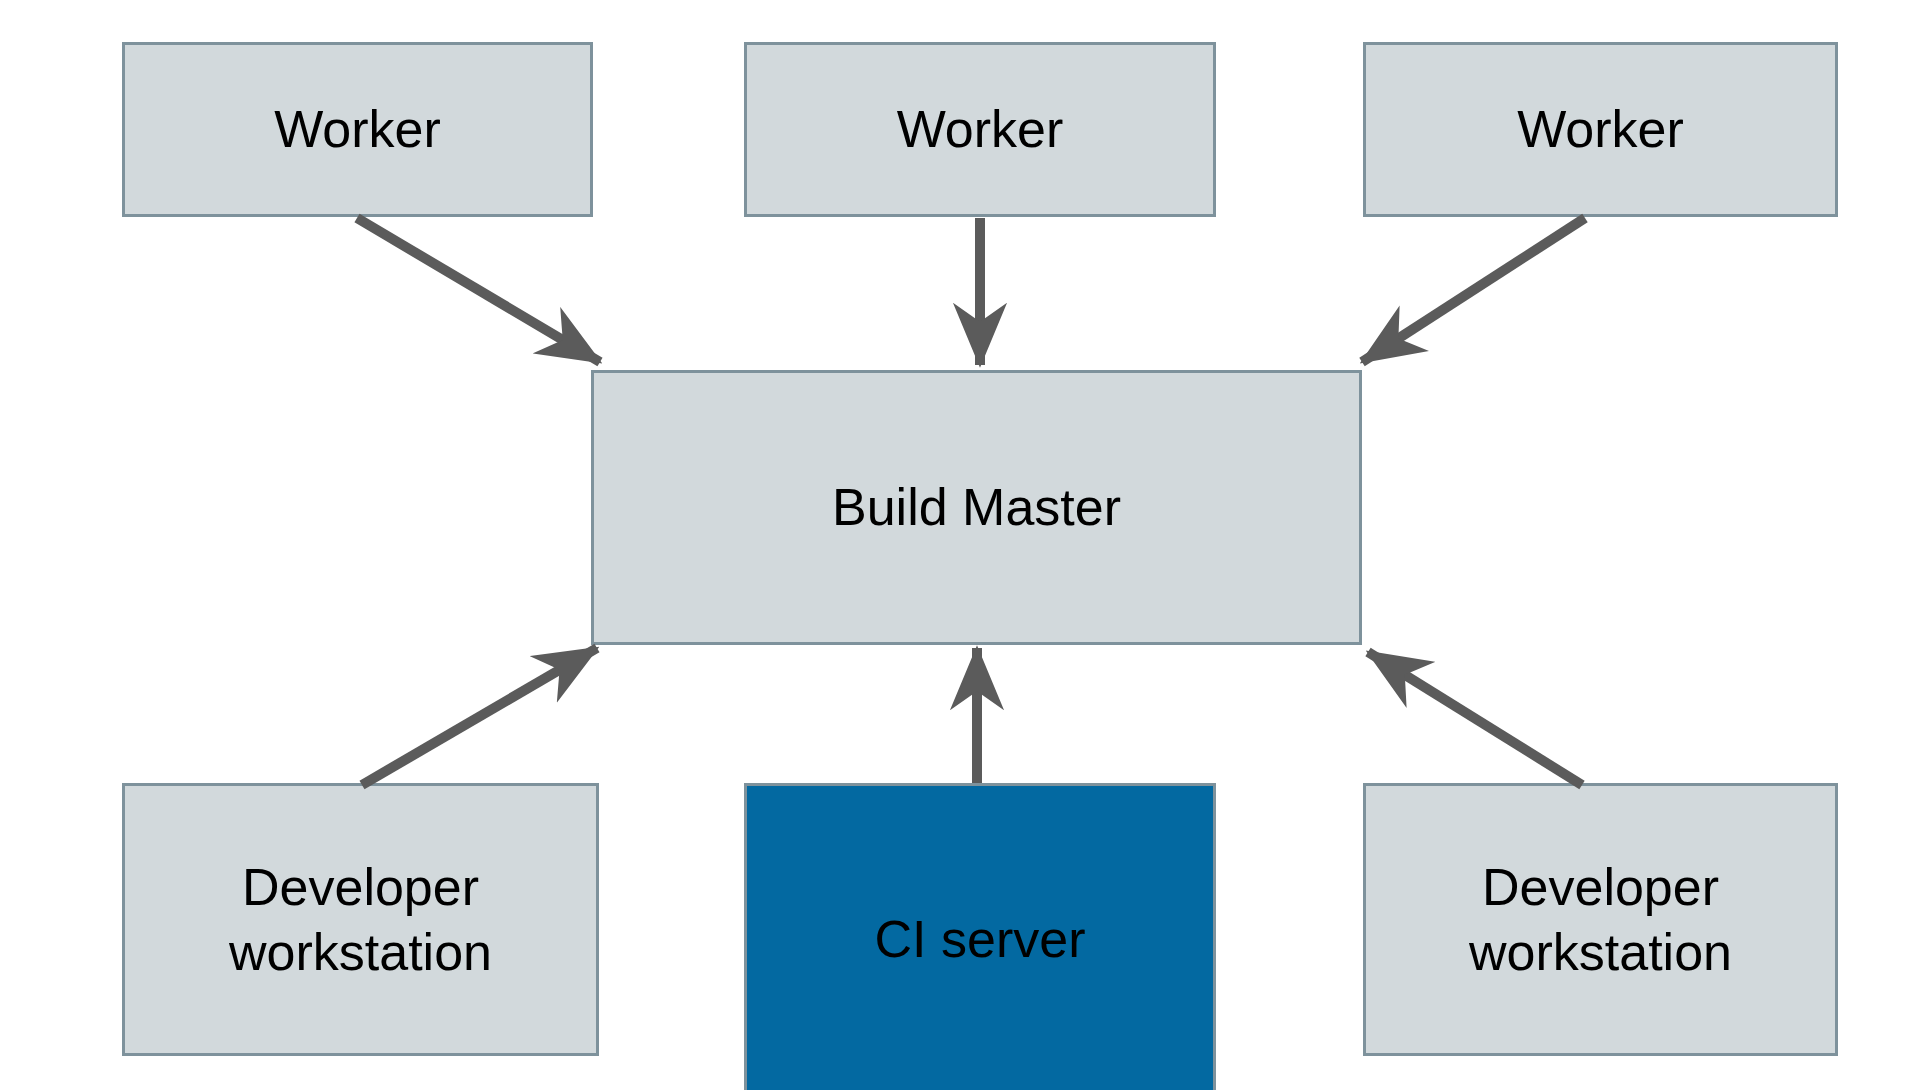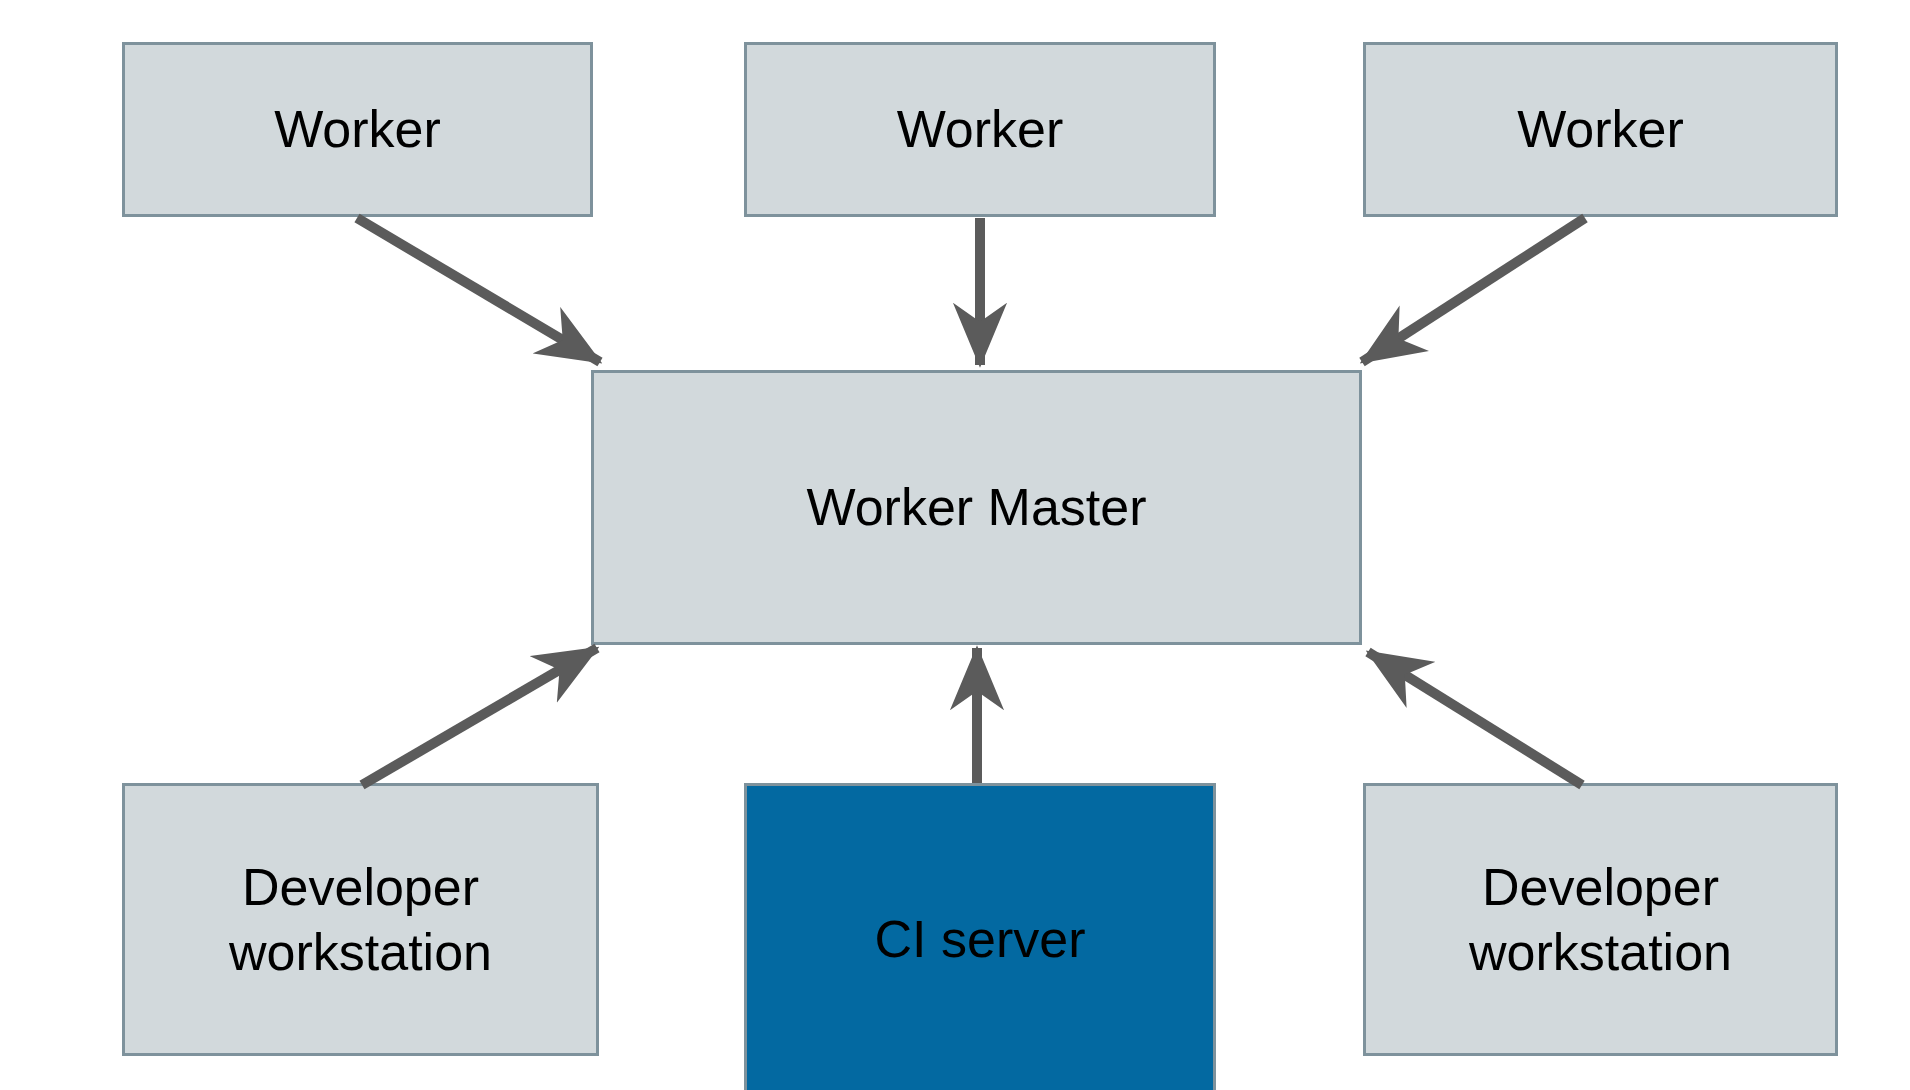--- a/index.html
+++ b/index.html
@@ -49,21 +49,21 @@
   <div class="node" style="left: 122px; top: 42px; width: 471px; height: 175px; background: rgb(210, 217, 220); border-color: rgb(126, 146, 156); color: rgb(0, 0, 0);">
       <span class="label">Worker</span>
     </div>
     <div class="node" style="left: 744px; top: 42px; width: 472px; height: 175px; background: rgb(210, 217, 220); border-color: rgb(126, 146, 156); color: rgb(0, 0, 0);">
       <span class="label">Worker</span>
     </div>
     <div class="node" style="left: 1363px; top: 42px; width: 475px; height: 175px; background: rgb(210, 217, 220); border-color: rgb(126, 146, 156); color: rgb(0, 0, 0);">
       <span class="label">Worker</span>
     </div>
     <div class="node" style="left: 591px; top: 370px; width: 771px; height: 275px; background: rgb(210, 217, 220); border-color: rgb(126, 146, 156); color: rgb(0, 0, 0);">
-      <span class="label">Worker Master</span>
+      <span class="label">Build Master</span>
     </div>
     <div class="node" style="left: 122px; top: 783px; width: 477px; height: 273px; background: rgb(210, 217, 220); border-color: rgb(126, 146, 156); color: rgb(0, 0, 0);">
       <span class="label">Developer workstation</span>
     </div>
     <div class="node" style="left: 744px; top: 783px; width: 472px; height: 312px; background: #0369a1; border-color: rgb(126, 146, 156); color: rgb(0, 0, 0);">
       <span class="label">CI server</span>
     </div>
     <div class="node" style="left: 1363px; top: 783px; width: 475px; height: 273px; background: rgb(210, 217, 220); border-color: rgb(126, 146, 156); color: rgb(0, 0, 0);">
       <span class="label">Developer workstation</span>
     </div>

